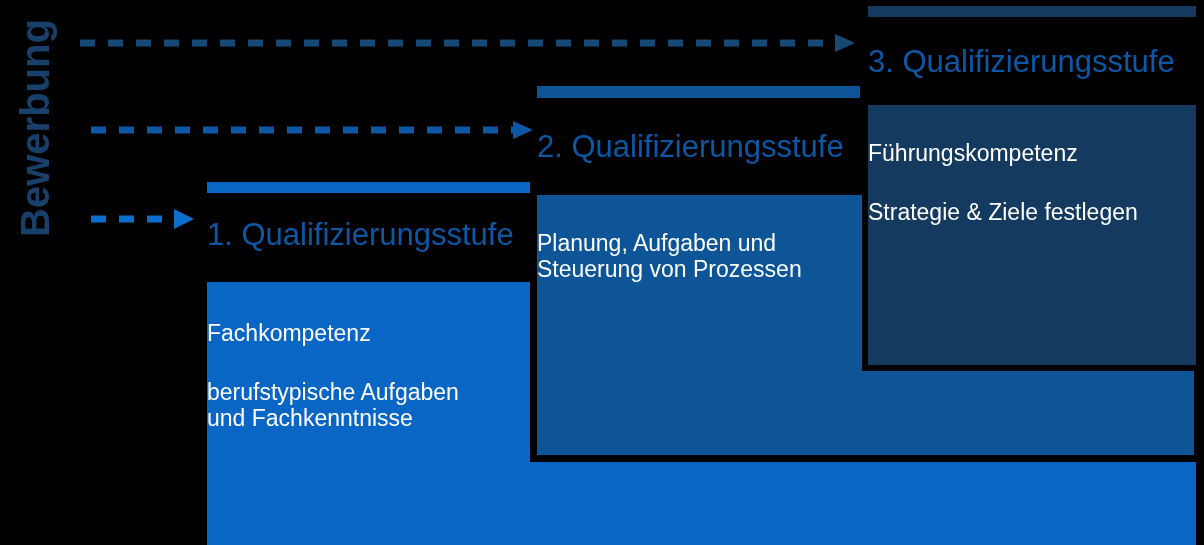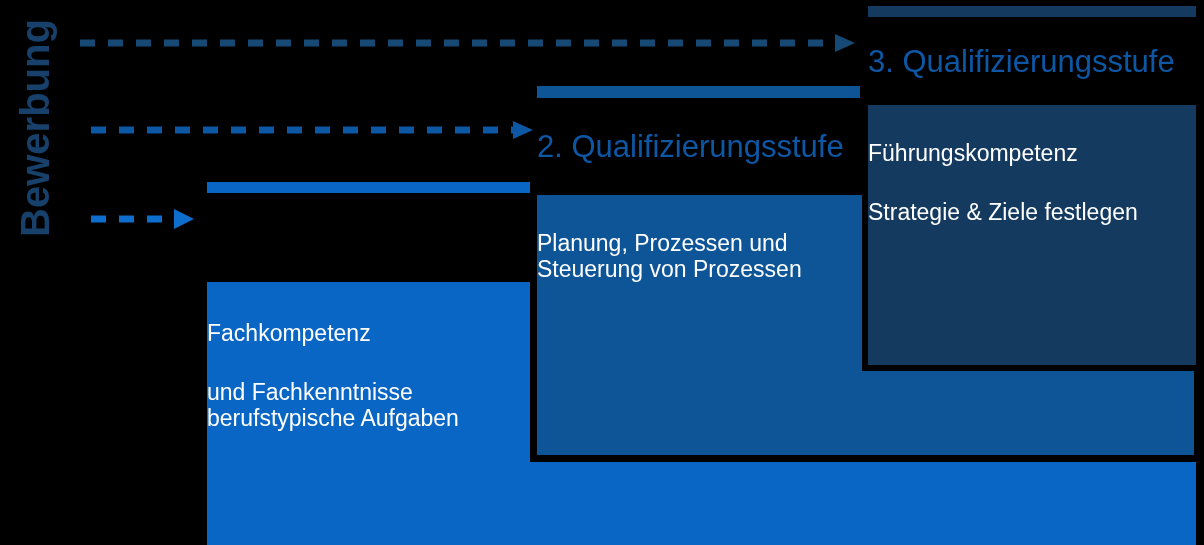--- a/index.html
+++ b/index.html
@@ -96,34 +96,35 @@
   </svg>
   <svg class="arrow arrow3" width="106" height="22">
     <line x1="1" y1="11" x2="84" y2="11"></line>
     <polygon points="84,1 104,11 84,21"></polygon>
   </svg>
 
   <div class="bar bar1"></div>
   <div class="bar bar2"></div>
   <div class="bar bar3"></div>
 
+  <div class="heading heading1">1. Qualifizierungsstufe</div>
   <div class="heading heading2">2. Qualifizierungsstufe</div>
   <div class="heading heading3">3. Qualifizierungsstufe</div>
 
   <div class="platform platform-mid"></div>
   <div class="platform platform-bottom"></div>
 
   <div class="box box1">
     <div class="box-title">Fachkompetenz</div>
+    <div class="box-line">berufstypische Aufgaben</div>
     <div class="box-line">und Fachkenntnisse</div>
-    <div class="box-line">berufstypische Aufgaben</div>
   </div>
 
   <div class="box box2">
-    <div class="box-line">Planung, Prozessen und</div>
+    <div class="box-line">Planung, Aufgaben und</div>
     <div class="box-line">Steuerung von Prozessen</div>
   </div>
 
   <div class="box box3">
     <div class="box-title">Führungskompetenz</div>
     <div class="box-line">Strategie &amp; Ziele festlegen</div>
   </div>
 
 </div>
 

